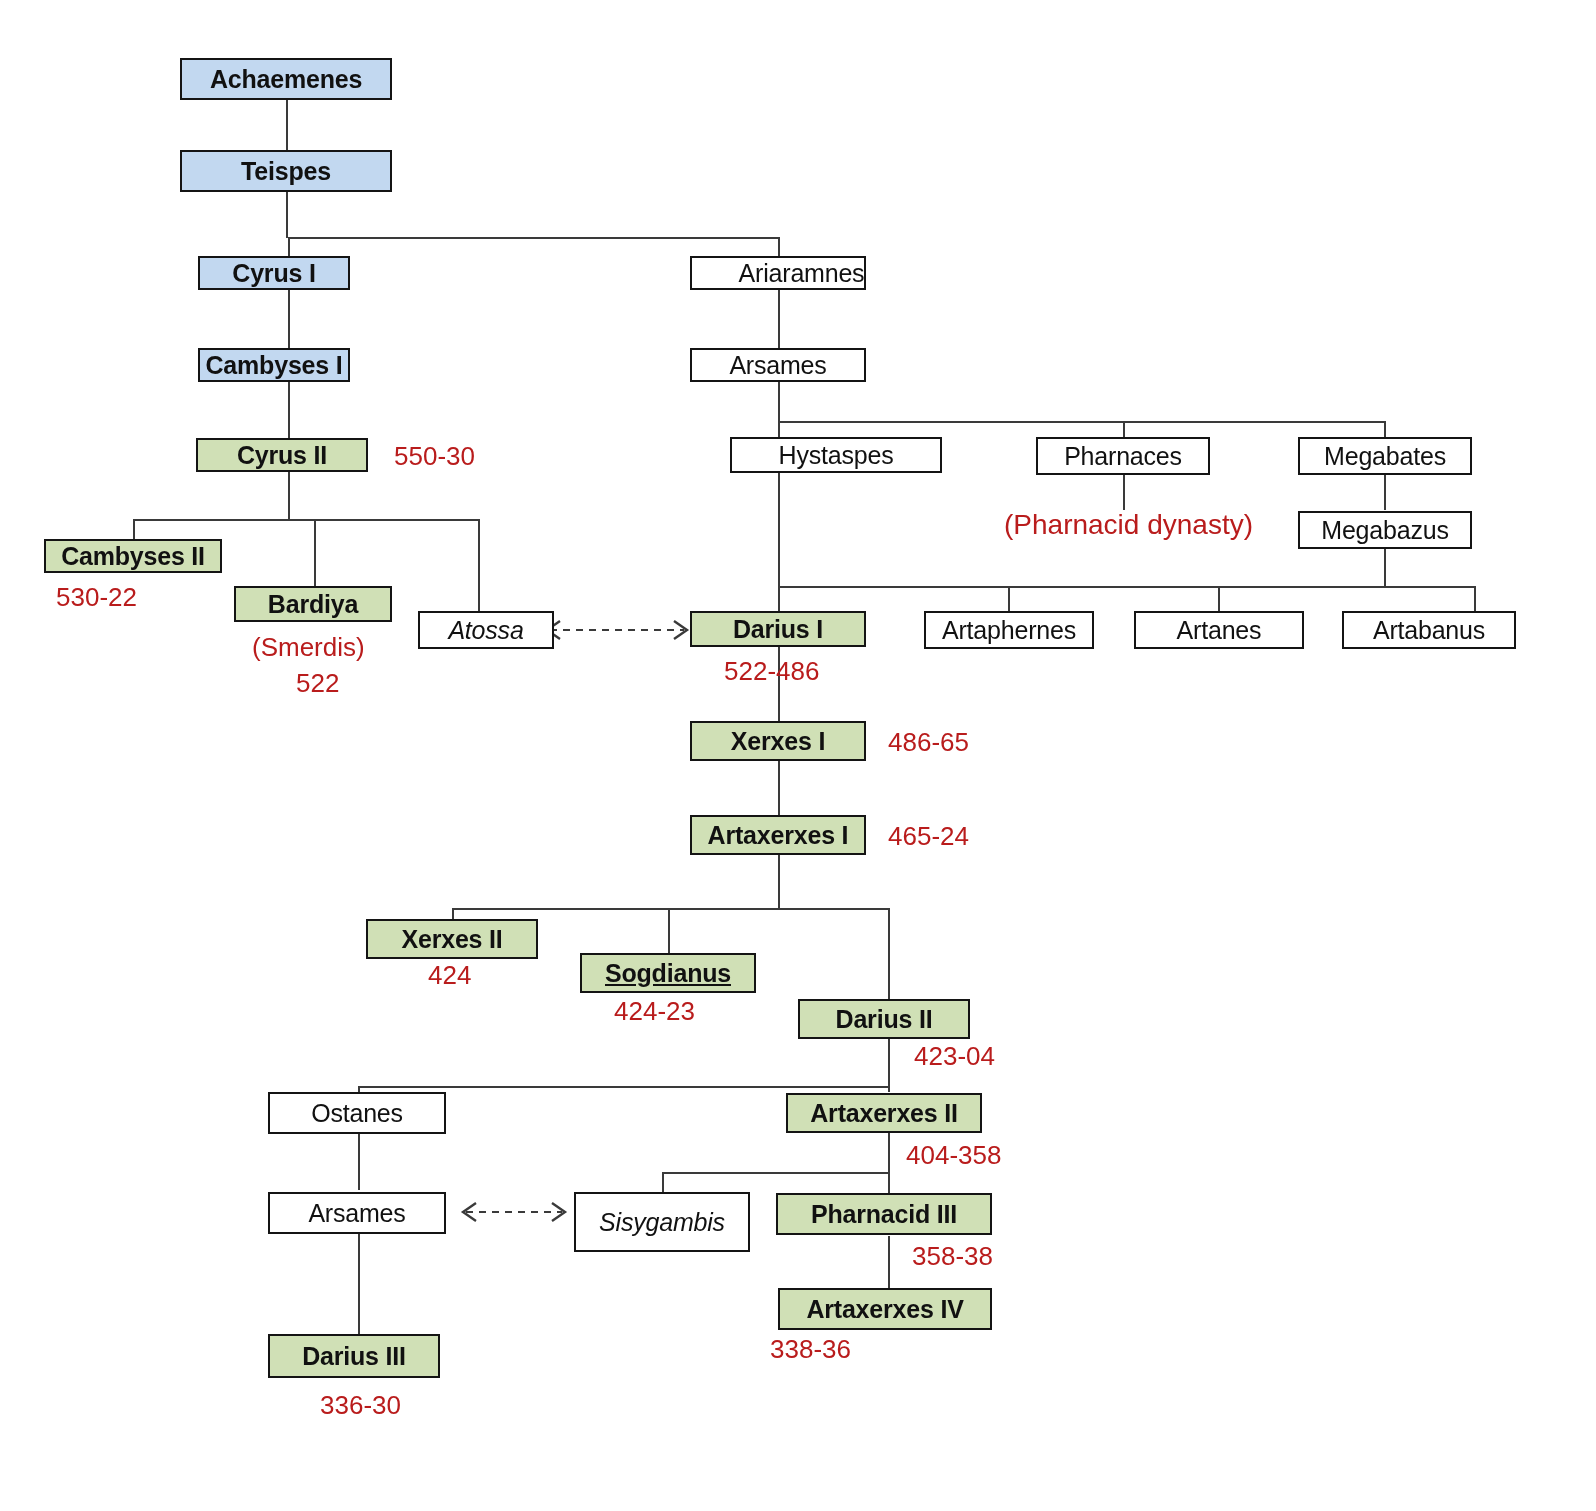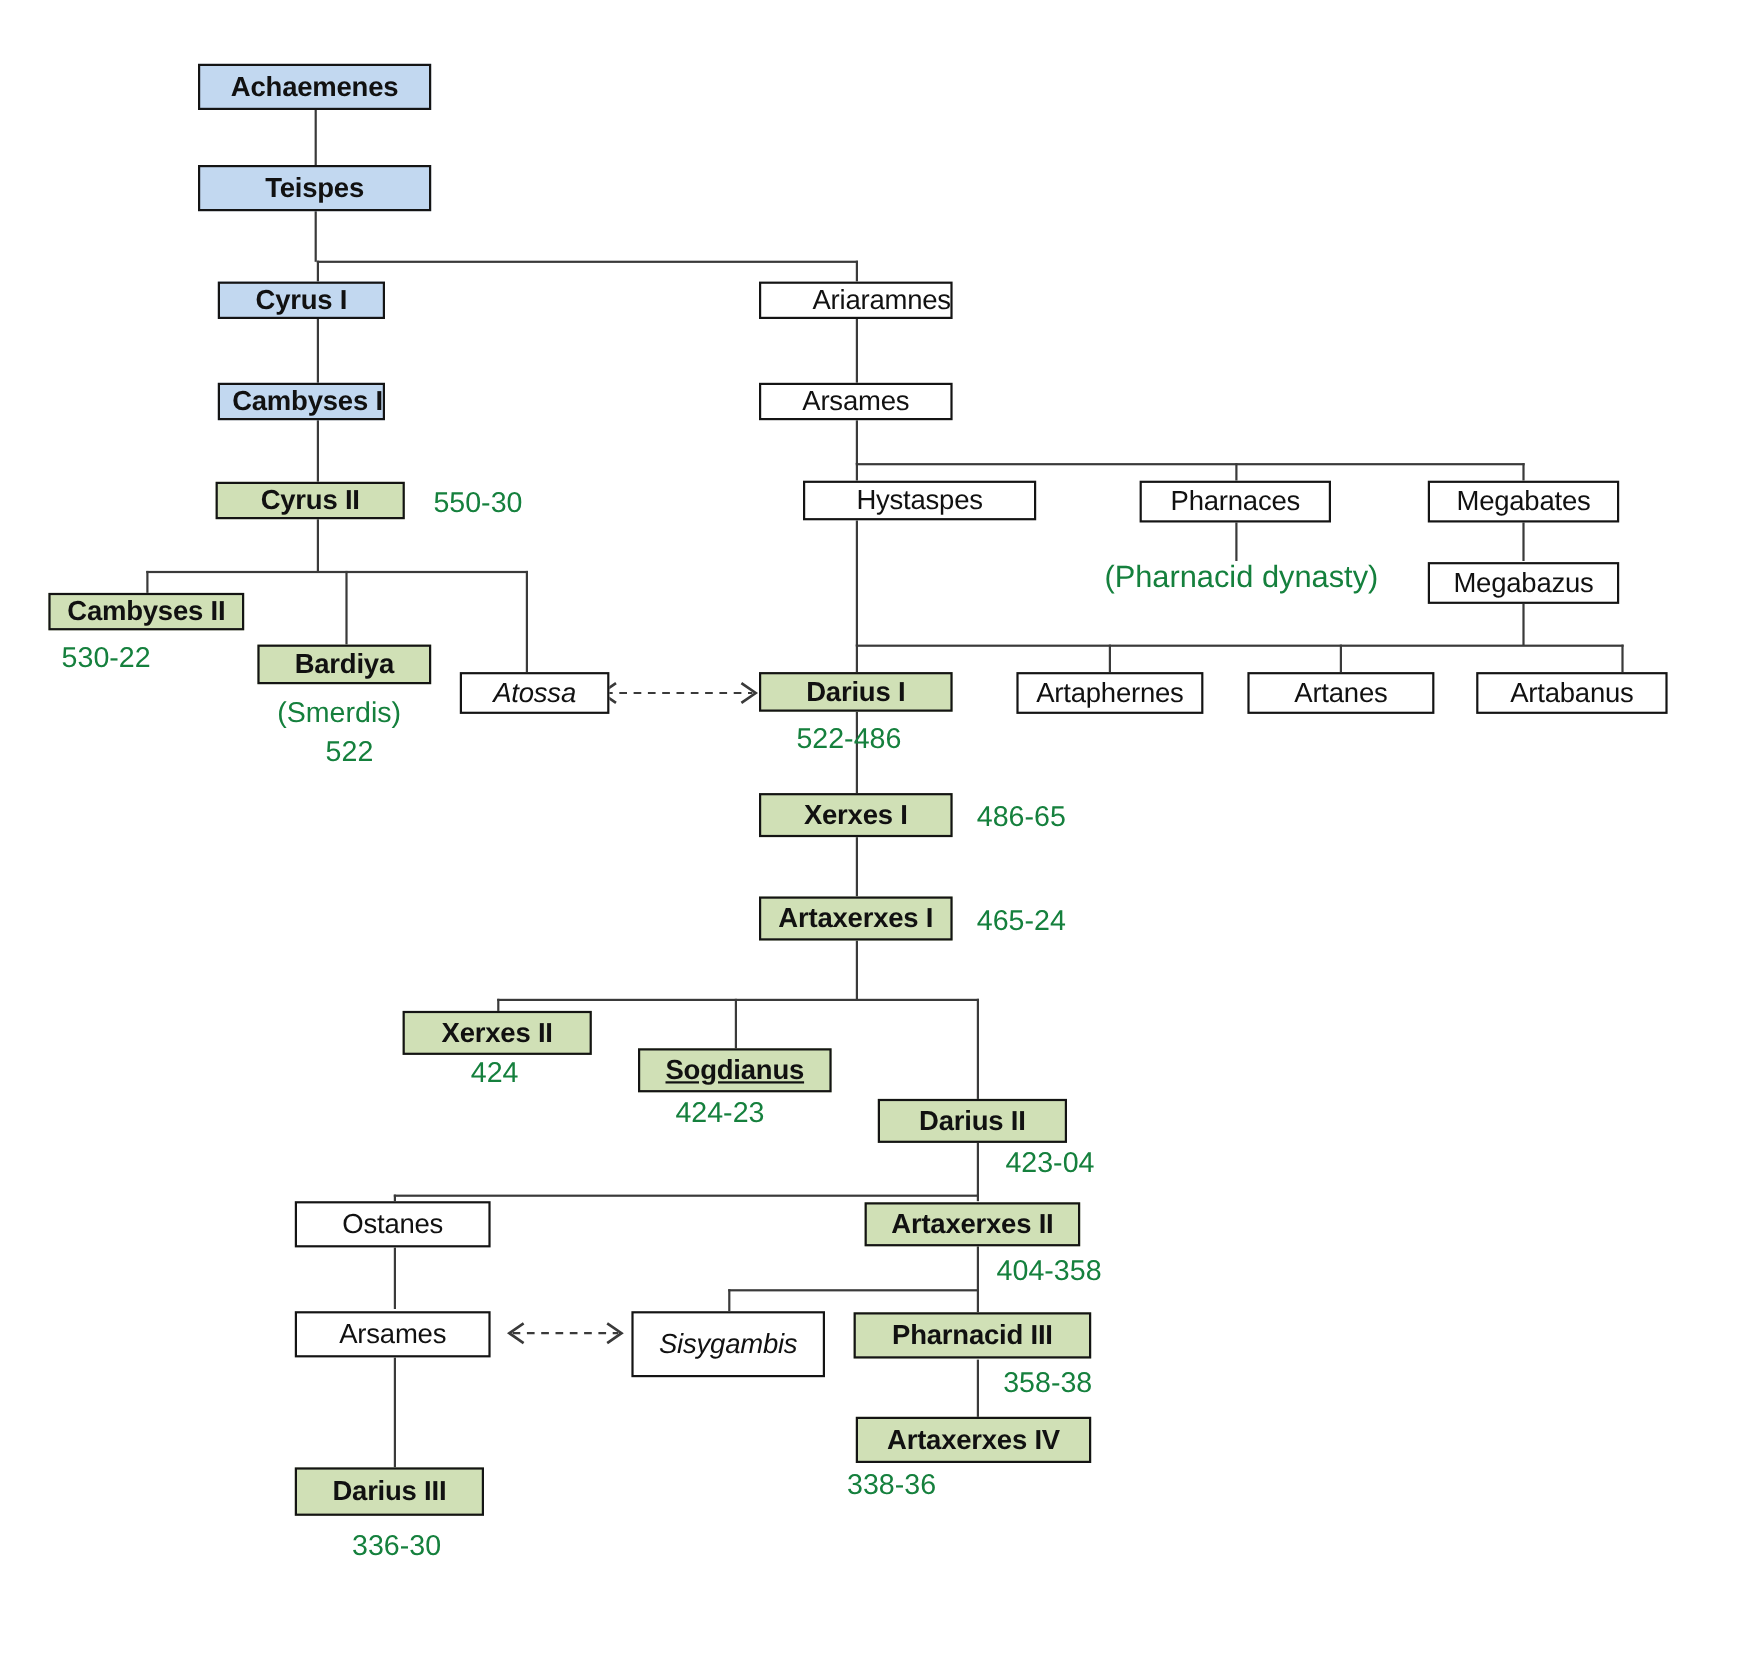--- a/index.html
+++ b/index.html
@@ -43,21 +43,21 @@
     background: #ffffff;
     font-weight: normal;
   }
   .node.italic {
     font-style: italic;
     font-weight: normal;
   }
   .label {
     position: absolute;
     font-size: 26px;
-    color: #15803d;
+    color: #b91c1c;
     white-space: nowrap;
     line-height: 1;
   }
   .label.big {
     font-size: 28px;
   }
   .line-h {
     position: absolute;
     background: #3a3a3a;
     height: 2px;
@@ -174,21 +174,21 @@
   </div>
 
   <div class="node blue" style="left:180px; top:150px; width:212px; height:42px;">
     <span>Teispes</span>
   </div>
 
   <div class="node blue" style="left:198px; top:256px; width:152px; height:34px;">
     <span>Cyrus I</span>
   </div>
 
-  <div class="node blue" style="left:198px; top:348px; width:152px; height:34px;justify-content:flex-end;">
+  <div class="node blue" style="left:198px; top:348px; width:152px; height:34px;">
     <span>Cambyses I</span>
   </div>
 
   <div class="node green" style="left:196px; top:438px; width:172px; height:34px;">
     <span>Cyrus II</span>
   </div>
   <div class="label" style="left:394px; top:443px;">550-30</div>
 
   <div class="node green" style="left:44px; top:539px; width:178px; height:34px;">
     <span>Cambyses II</span>

